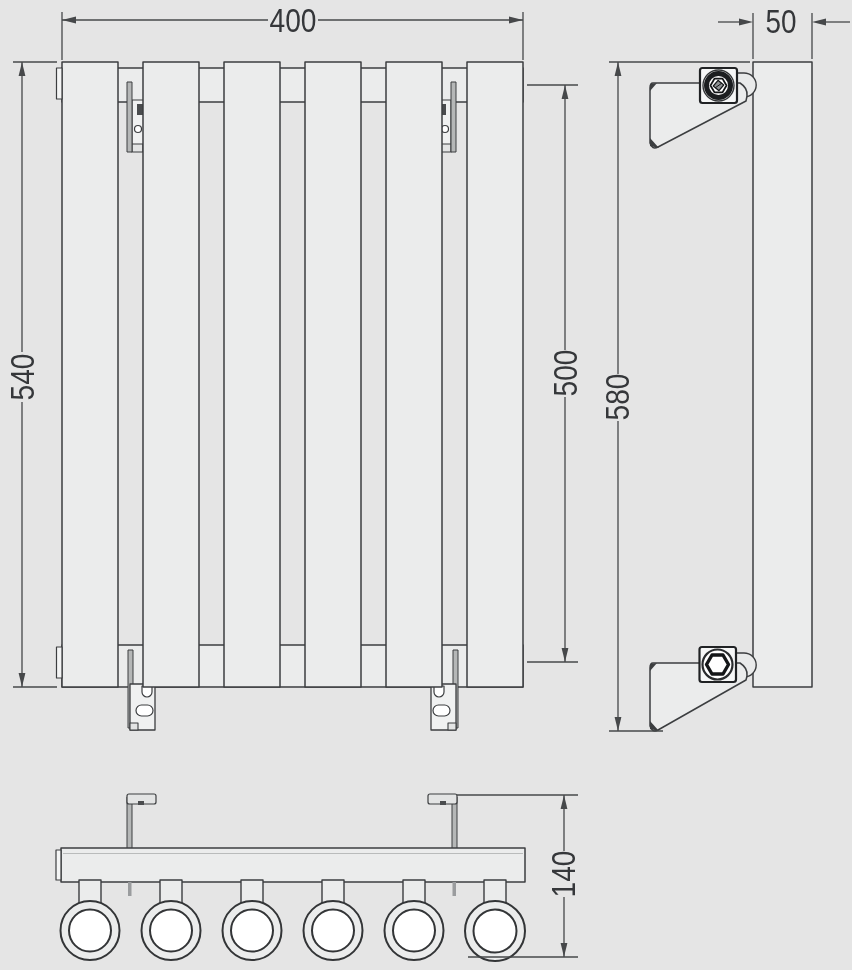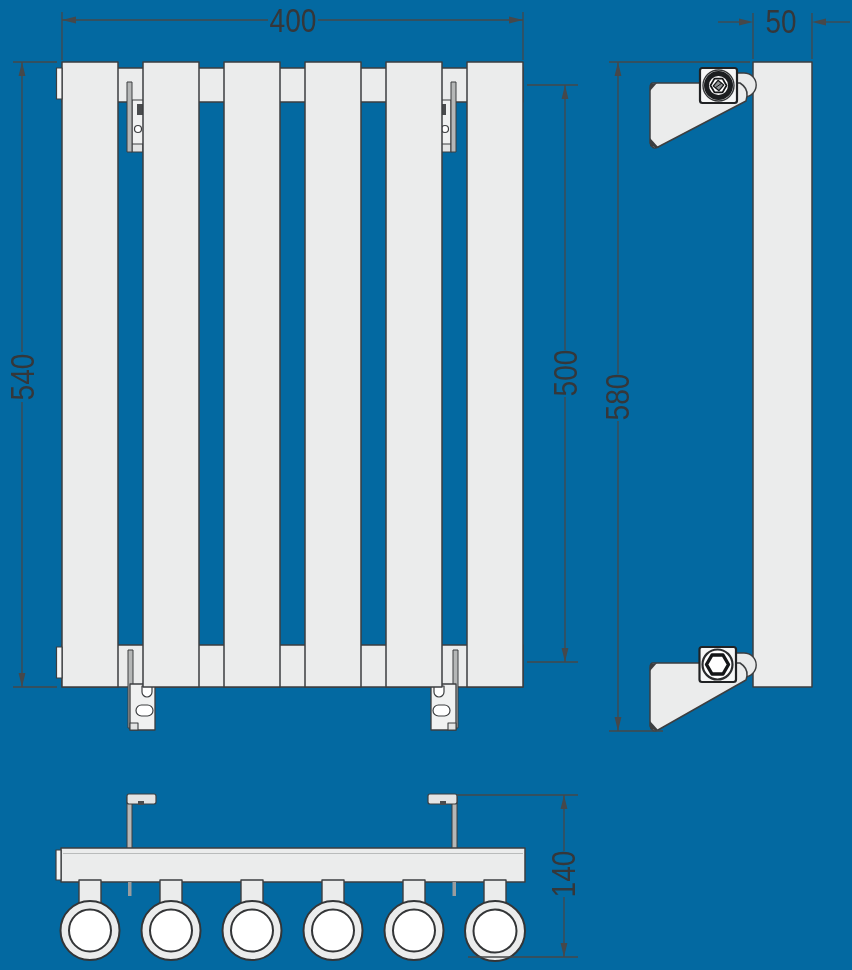--- a/index.html
+++ b/index.html
@@ -1,16 +1,16 @@
 <!DOCTYPE html>
 <html><head>
 <meta charset="utf-8">
 <style>
   html,body{margin:0;padding:0;background:#ffffff;}
-  .stage{width:852px;height:970px;position:relative;background:#0369a1;overflow:hidden;}
+  .stage{width:852px;height:970px;position:relative;background:#e5e5e5;overflow:hidden;}
   svg{display:block;}
   text{font-family:"Liberation Sans", sans-serif;fill:#35373a;font-size:33px;}
 </style>
 </head>
 <body>
 
 <div class="stage">
 <svg width="852" height="970" viewBox="0 0 852 970">
 
   <g stroke-linejoin="round">

